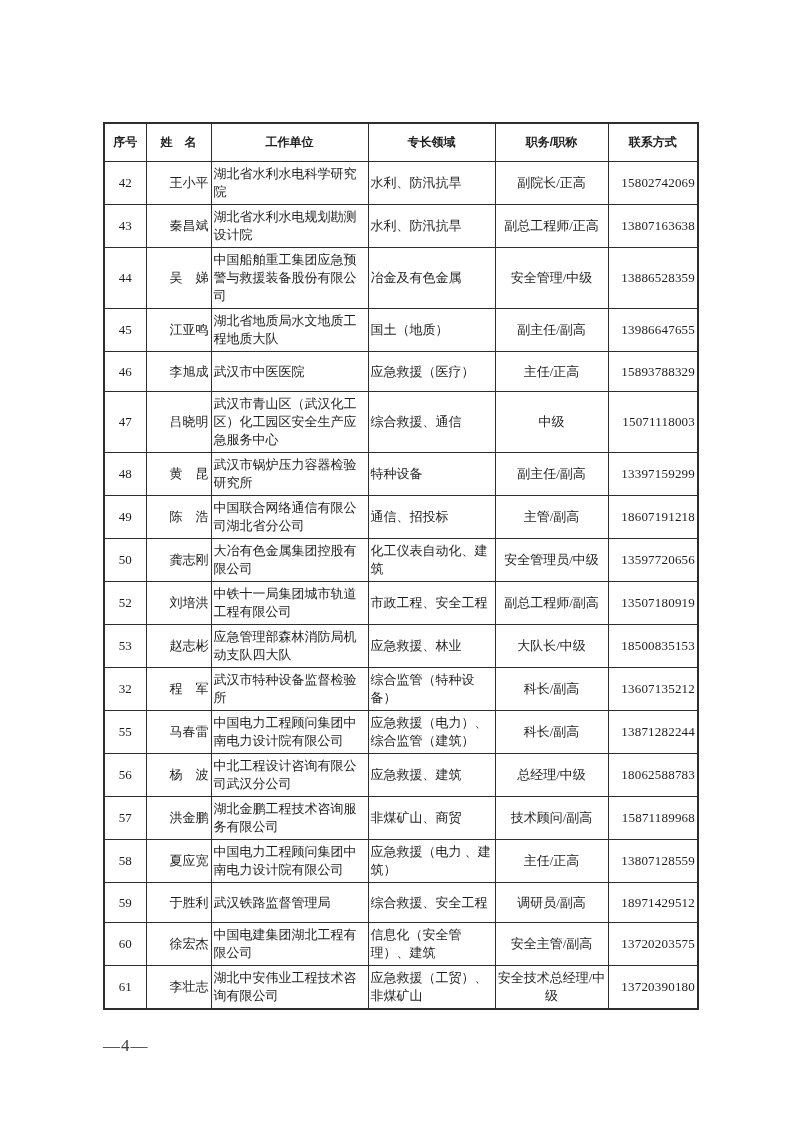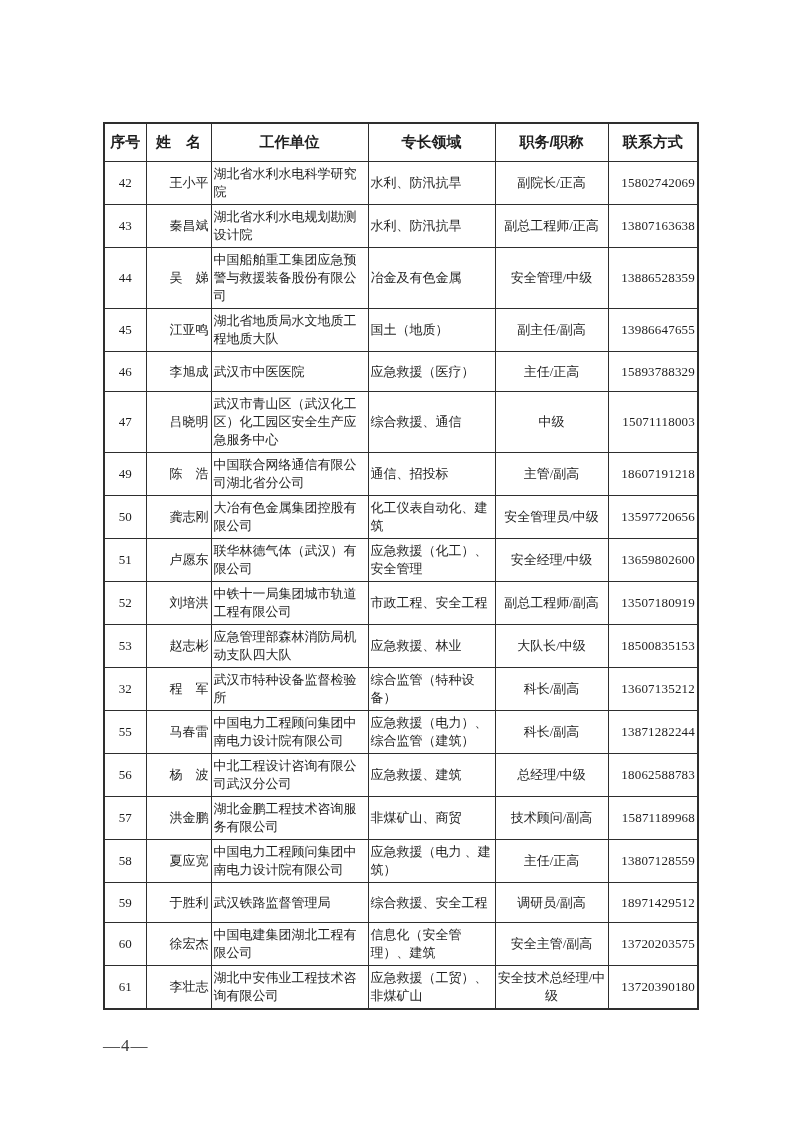--- a/index.html
+++ b/index.html
@@ -30,21 +30,21 @@
   table.experts th,
   table.experts td {
     border: 1.5px solid #2e2e2e;
     vertical-align: middle;
     word-break: break-all;
     overflow-wrap: anywhere;
   }
   table.experts th {
     font-family: "Liberation Sans", "DejaVu Sans", sans-serif;
     font-weight: bold;
-    font-size: 15px;
+    font-size: 12px;
     text-align: center;
     height: 33px;
     padding: 2px 1px;
   }
   table.experts td {
     font-size: 13px;
     line-height: 18px;
     padding: 3px 2px;
     height: 33px;
   }
@@ -149,44 +149,44 @@
   </tr>
         <tr>
     <td class="c-no">47</td>
     <td class="c-name">吕晓明</td>
     <td class="c-unit">武汉市青山区（武汉化工区）化工园区安全生产应急服务中心</td>
     <td class="c-spec">综合救援、通信</td>
     <td class="c-title">中级</td>
     <td class="c-phone">15071118003</td>
   </tr>
         <tr>
+    <td class="c-no">48</td>
+    <td class="c-name">黄　昆</td>
+    <td class="c-unit">武汉市锅炉压力容器检验研究所</td>
+    <td class="c-spec">特种设备</td>
+    <td class="c-title">副主任/副高</td>
+    <td class="c-phone">13397159299</td>
+  </tr>
+        <tr>
     <td class="c-no">49</td>
     <td class="c-name">陈　浩</td>
     <td class="c-unit">中国联合网络通信有限公司湖北省分公司</td>
     <td class="c-spec">通信、招投标</td>
     <td class="c-title">主管/副高</td>
     <td class="c-phone">18607191218</td>
   </tr>
         <tr>
     <td class="c-no">50</td>
     <td class="c-name">龚志刚</td>
     <td class="c-unit">大冶有色金属集团控股有限公司</td>
     <td class="c-spec">化工仪表自动化、建筑</td>
     <td class="c-title">安全管理员/中级</td>
     <td class="c-phone">13597720656</td>
   </tr>
         <tr>
-    <td class="c-no">51</td>
-    <td class="c-name">卢愿东</td>
-    <td class="c-unit">联华林德气体（武汉）有限公司</td>
-    <td class="c-spec">应急救援（化工）、安全管理</td>
-    <td class="c-title">安全经理/中级</td>
-    <td class="c-phone">13659802600</td>
-  </tr>
-        <tr>
     <td class="c-no">52</td>
     <td class="c-name">刘培洪</td>
     <td class="c-unit">中铁十一局集团城市轨道工程有限公司</td>
     <td class="c-spec">市政工程、安全工程</td>
     <td class="c-title">副总工程师/副高</td>
     <td class="c-phone">13507180919</td>
   </tr>
         <tr>
     <td class="c-no">53</td>
     <td class="c-name">赵志彬</td>

